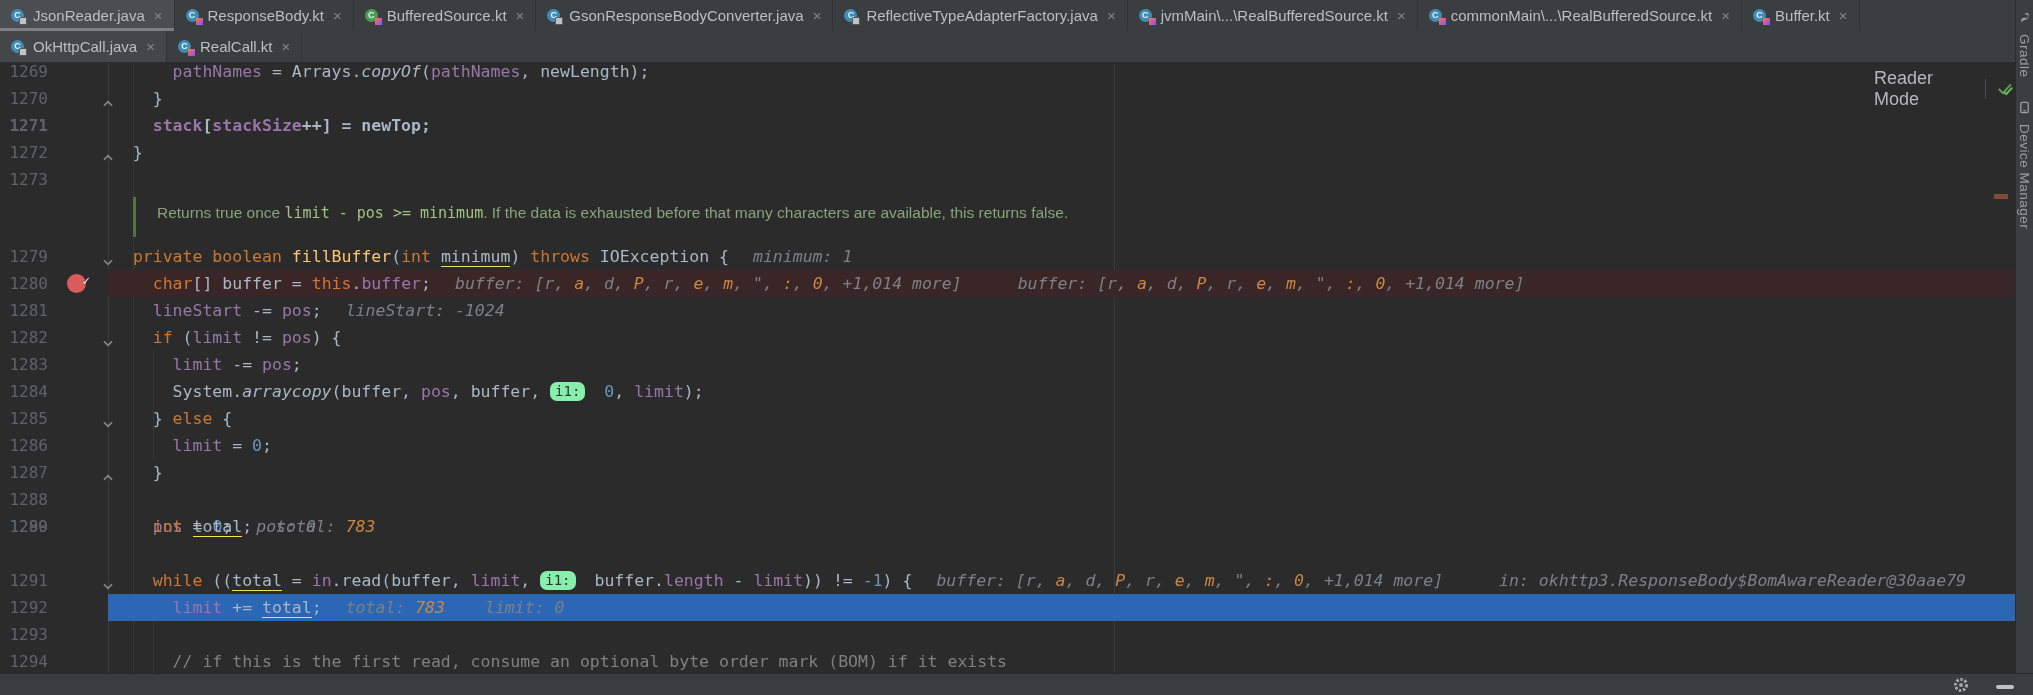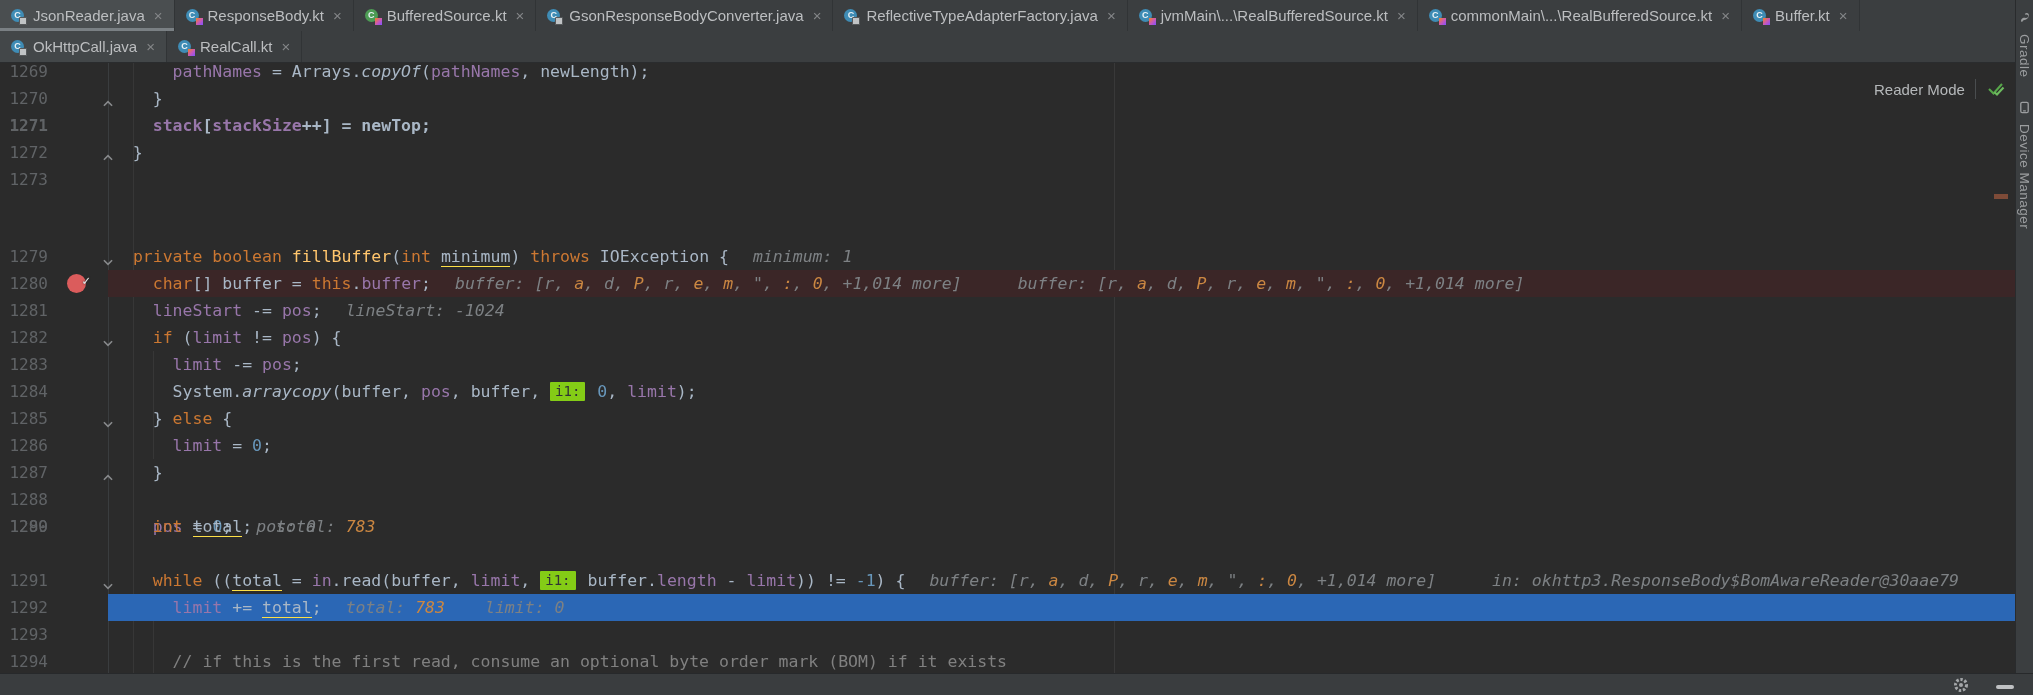--- a/index.html
+++ b/index.html
@@ -44,35 +44,35 @@
   .seg-k{color:var(--clr-kw);}
   .seg-f{color:var(--clr-field);}
   .seg-n{color:var(--clr-num);}
   .seg-m{color:var(--clr-method);text-align:right;}
   .seg-p{color:var(--clr-plain);}
   .seg-i{color:var(--clr-plain);font-style:italic;}
   .seg-u{color:var(--clr-plain);border-bottom:1px solid #fde047;}
   .seg-c{color:var(--clr-comment);}
   .seg-d{color:var(--clr-dbg);font-style:italic;}
   .seg-o{color:var(--clr-dbg-hl);font-style:italic;}
-  .seg-pill{display:inline-block;background:#84cc16;color:#303335;border-radius:1px;
-            padding:0 5px;margin-right:2px;font-size:14px;line-height:19px;vertical-align:1px;}
+  .seg-pill{display:inline-block;background:#86efac;color:#303335;border-radius:7px;
+            padding:0 5px;margin-right:9px;font-size:14px;line-height:19px;vertical-align:1px;}
   .fold{position:absolute;left:101px;top:7px;width:14px;height:14px;z-index:4;}
   .bp{position:absolute;left:67px;top:4px;width:19px;height:19px;border-radius:50%;
       background:var(--clr-bp);z-index:4;}
   .bp .chk{position:absolute;right:-4px;top:-7px;color:#e7eaec;font-size:13px;font-weight:bold;
            text-shadow:0 0 2px #222;}
   
   #docblock{position:absolute;left:0;top:131px;height:50px;right:0;z-index:3;}
   #docblock .bar{position:absolute;left:133px;top:4px;width:3px;height:40px;background:#4f7342;}
   #docblock .doctxt{position:absolute;left:157px;top:11px;font-size:15.5px;color:var(--clr-doc);}
   #docblock .doccode{font-family:"DejaVu Sans Mono",monospace;font-size:15px;color:#a3c284;}
   
   #readercluster{position:absolute;left:1874px;top:16px;height:22px;display:flex;align-items:center;z-index:4;}
-  #readercluster .rlabel{color:#b5b8ba;font-size:15px;}
+  #readercluster .rlabel{color:#b5b8ba;font-size:18px;}
   #readercluster .rsep{width:1px;height:20px;background:#4a4d4f;margin:0 10px;}
   .stripe-mark{position:absolute;left:1994px;top:132px;width:14px;height:5px;background:#7e4b38;z-index:4;}
   
   #bottomstrip{position:absolute;left:0;top:673px;width:2033px;height:22px;background:#3a3d3f;
                border-top:1px solid #27292b;z-index:7;}
   #bottomstrip .gear{position:absolute;left:1952px;top:2px;}
   #bottomstrip .hidebar{position:absolute;left:1996px;top:11px;width:18px;height:3.5px;
                         background:#bfc1c3;border-radius:2px;}
 </style>
 </head>
@@ -167,20 +167,24 @@
       </div>
   </div>
 
   <div id="editor">
     <div class="gutter-border"></div>
     <div class="vguide" style="left:133px;"></div>
     <div class="vguide" style="left:153px;top:289px;bottom:auto;height:108px;"></div>
     <div class="vguide" style="left:153px;top:559px;bottom:0;"></div>
     <div class="vguide" style="left:1114px;background:rgba(255,255,255,.07);"></div>
 
+    <div id="docblock">
+      <div class="bar"></div>
+      <div class="doctxt"><span>Returns true once </span><span class="doccode">limit - pos &gt;= minimum</span><span>. If the data is exhausted before that many characters are available, this returns false.</span></div>
+    </div>
 
     <div id="lines">
         <div class="cl" style="top: -4px;"><span class="ln">1269</span><span class="codetxt"><span class="seg-p">      </span><span class="seg-f">pathNames</span><span class="seg-p"> = Arrays.</span><span class="seg-i">copyOf</span><span class="seg-p">(</span><span class="seg-f">pathNames</span><span class="seg-p">, newLength);</span></span></div>
         <div class="cl" style="top: 23px;"><span class="ln">1270</span><span class="fold"><svg viewBox="0 0 12 12" width="14" height="14">
               <path d="M2.5 7.5 L6 4 L9.5 7.5" fill="none" stroke="#87898b" stroke-width="1.4"></path>
             </svg></span><span class="codetxt"><span class="seg-p">    }</span></span></div>
         <div class="cl" style="top: 50px; font-weight: bold;"><span class="ln">1271</span><span class="codetxt"><span class="seg-p">    </span><span class="seg-f">stack</span><span class="seg-p">[</span><span class="seg-f">stackSize</span><span class="seg-p">++] = newTop;</span></span></div>
         <div class="cl" style="top: 77px;"><span class="ln">1272</span><span class="fold"><svg viewBox="0 0 12 12" width="14" height="14">
               <path d="M2.5 7.5 L6 4 L9.5 7.5" fill="none" stroke="#87898b" stroke-width="1.4"></path>
             </svg></span><span class="codetxt"><span class="seg-p">  }</span></span></div>

